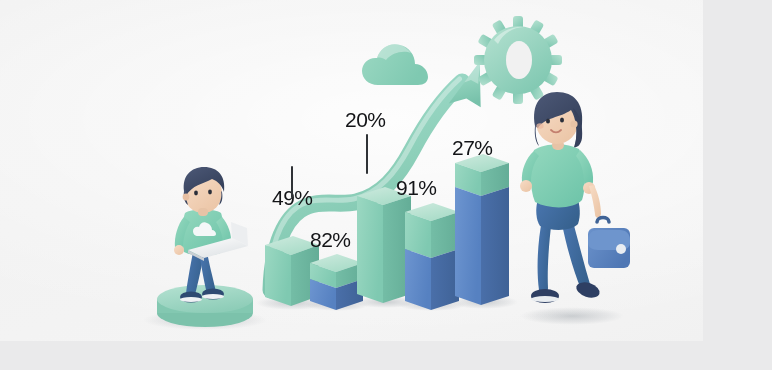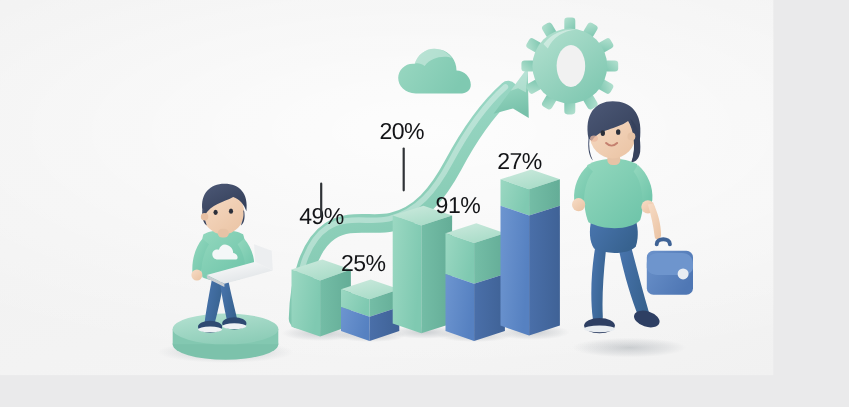--- a/index.html
+++ b/index.html
@@ -321,21 +321,21 @@
       <ellipse cx="540" cy="126" r="3.5" rx="3.6" ry="2.8" fill="#ecb9a0" opacity="0.75"></ellipse>
 
       <circle cx="574" cy="124" r="3.6" fill="#e7c3a6"></circle>
     </g>
   </svg>
 
   <div>
     <div class="lbl" style="left:272px; top:140px;margin-top:46px;">49%</div>
     <div class="leader" style="left:291px; top:166px; height:32px;"></div>
 
-    <div class="lbl" style="left:310px; top:228px;">25%</div>
+    <div class="lbl" style="left:310px; top:228px;">82%</div>
 
     <div class="lbl" style="left:345px; top:108px;">20%</div>
     <div class="leader" style="left:366px; top:134px; height:40px;"></div>
 
     <div class="lbl" style="left:396px; top:176px;">91%</div>
 
     <div class="lbl" style="left:452px; top:136px;">27%</div>
   </div>
 
 </div>

